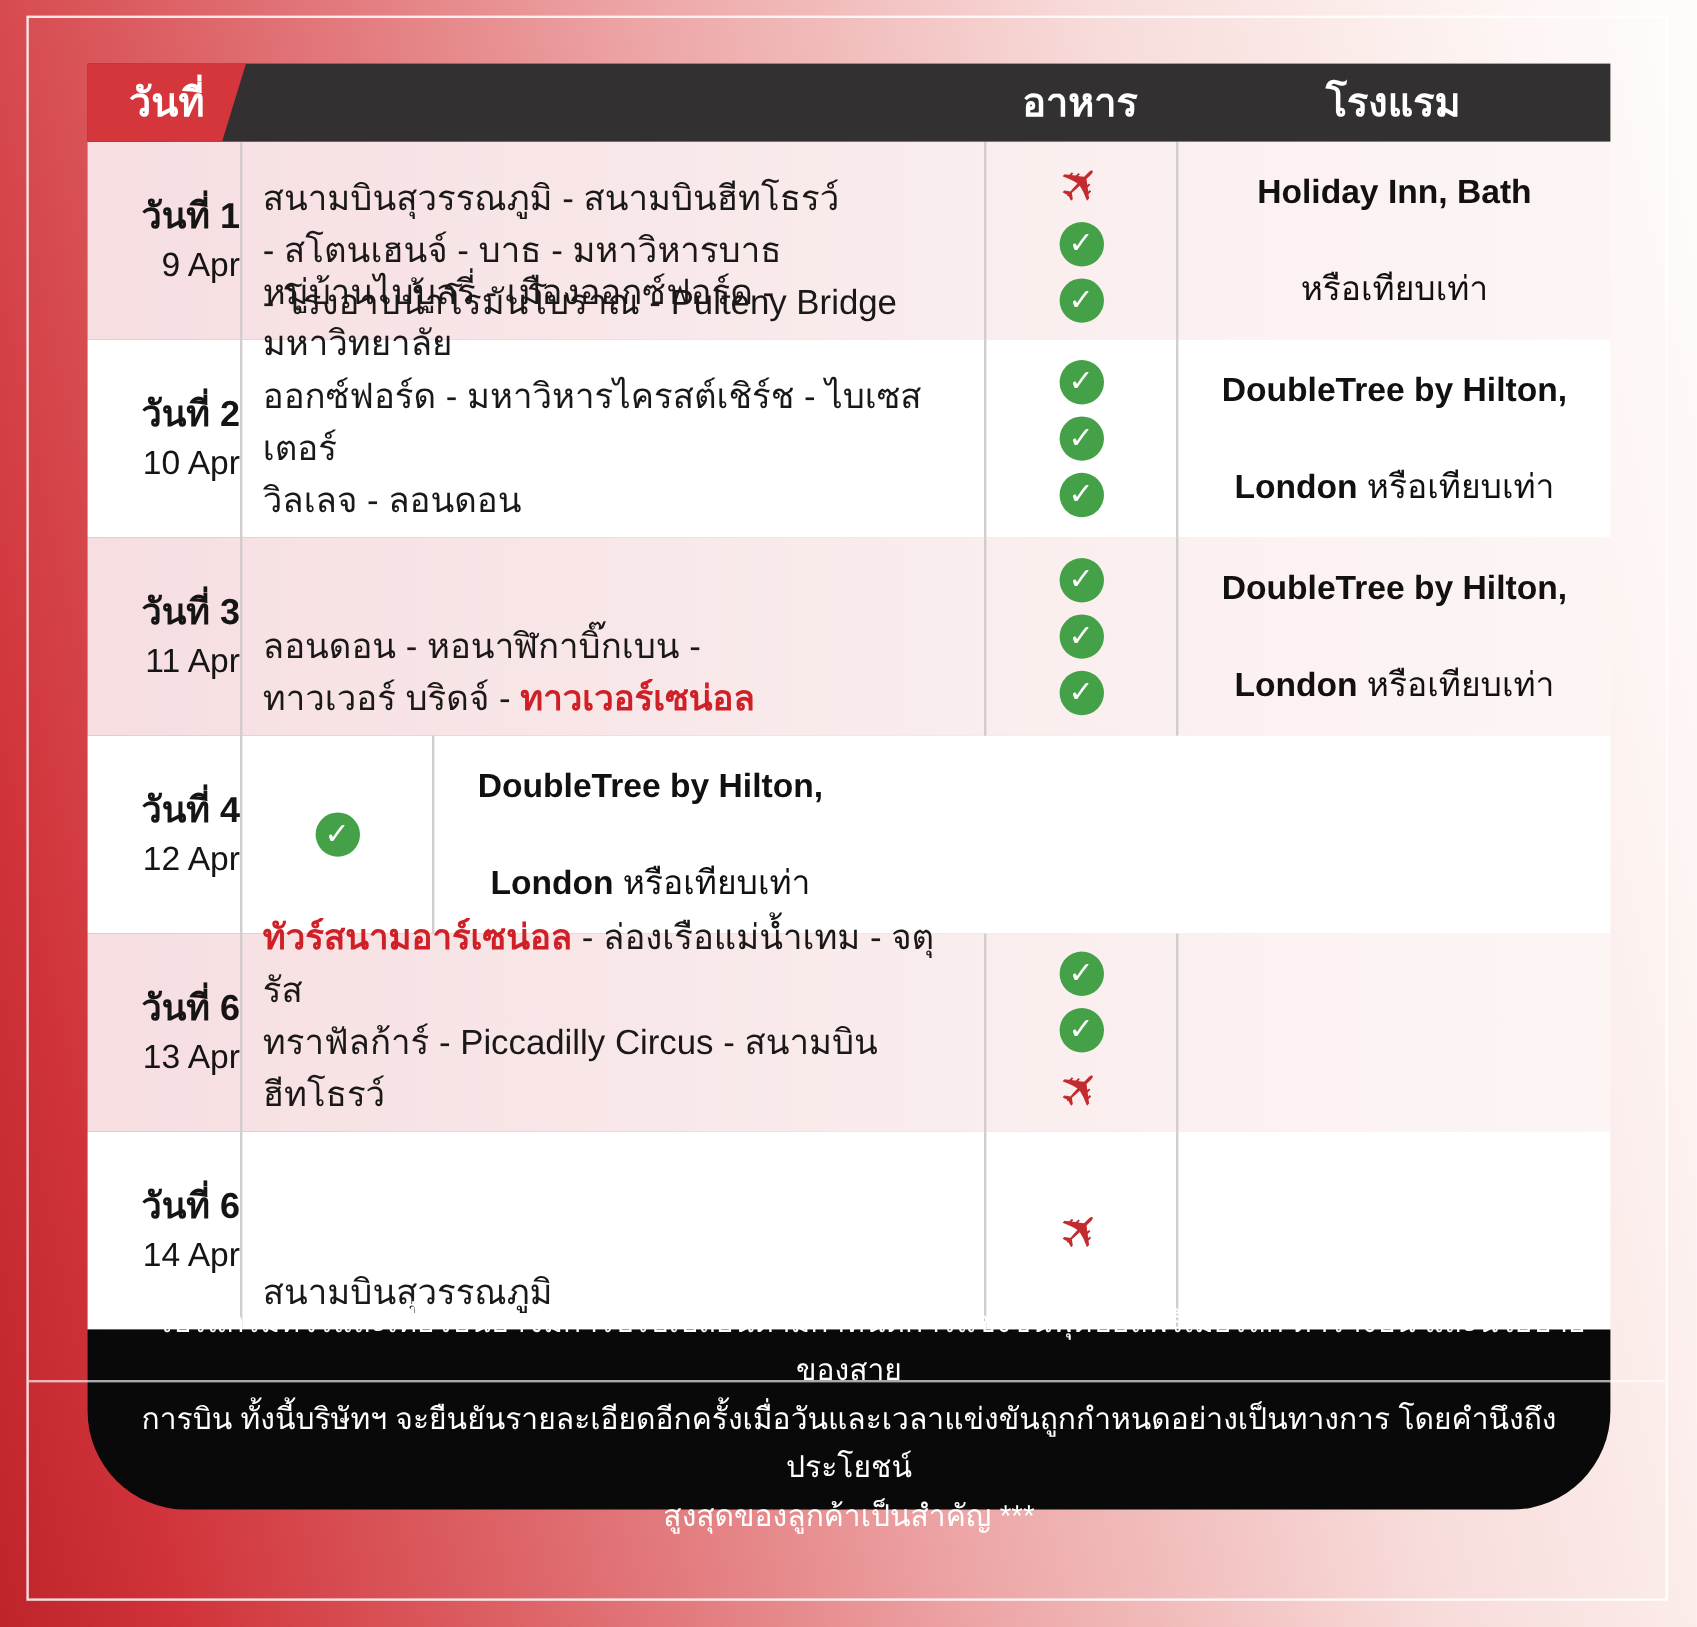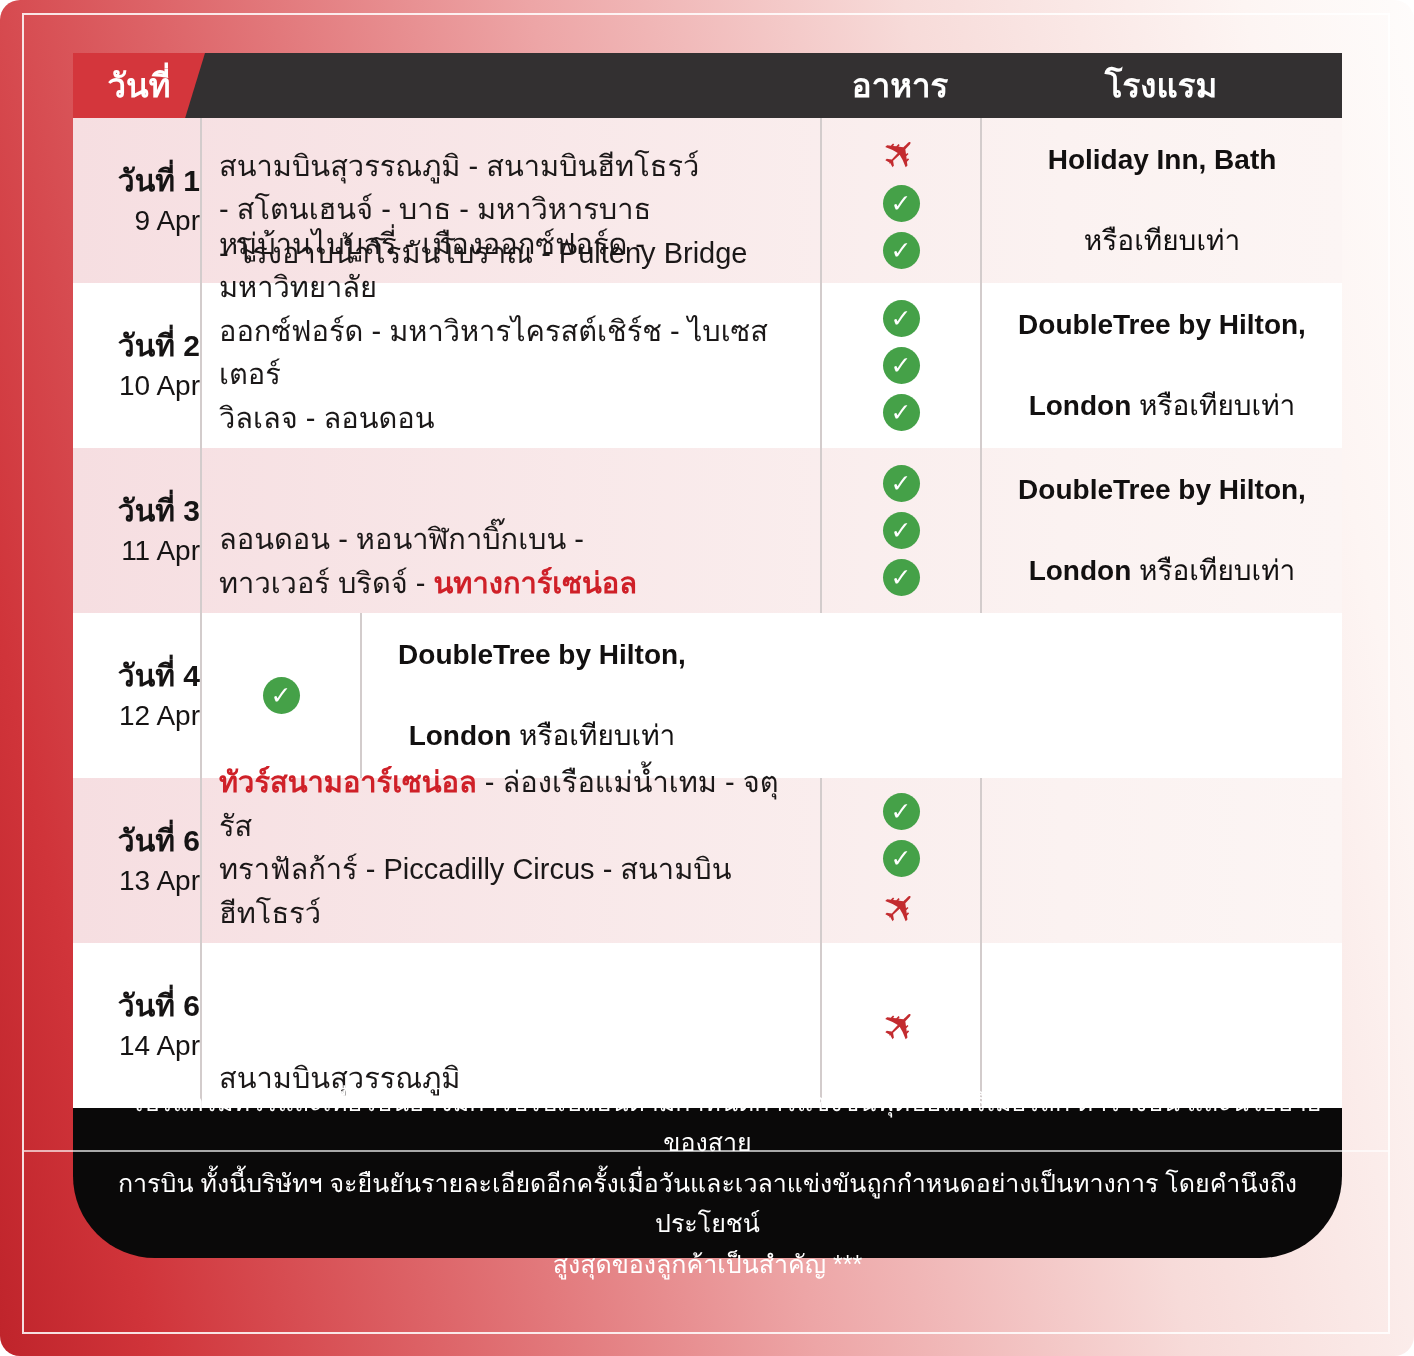--- a/index.html
+++ b/index.html
@@ -2,21 +2,20 @@
 <html><head>
 <meta charset="utf-8">
 <style>
   * { margin:0; padding:0; box-sizing:border-box; }
   html,body { width:1414px; height:1356px; }
   body { font-family:"Liberation Sans","DejaVu Sans",sans-serif; }
 
   .page {
     position:relative; width:1414px; height:1356px; overflow:hidden;
     background:linear-gradient(78deg,#bf242b 0%,#d0343a 9%,#dd6468 26%,#eda5a6 48%,#f7dbd9 70%,#fdf5f3 90%,#fefcfb 100%);
-    border-radius:20px;
   }
   .frame {
     position:absolute; left:22px; top:13px; width:1368px; height:1321px;
     border:2px solid rgba(255,255,255,.85); pointer-events:none; z-index:4;
   }
   .divider-line {
     position:absolute; left:24px; top:1150px; width:1364px; height:2px;
     background:rgba(255,255,255,.65); z-index:5;
   }
 
@@ -131,21 +130,21 @@
       </div>
     </div>
 
     <div class="row pink">
       <div class="cell c-day">
         <div class="day-label">วันที่ 3</div>
         <div class="day-date">11 Apr</div>
       </div>
       <div class="cell c-desc">
         <div class="desc-text"><span class="red"></span><span>ลอนดอน - หอนาฬิกาบิ๊กเบน -
-ทาวเวอร์ บริดจ์ - </span><span class="red">นทางการ์เซน่อล</span><span></span></div>
+ทาวเวอร์ บริดจ์ - </span><span class="red">ทาวเวอร์เซน่อล</span><span></span></div>
       </div>
       <div class="cell c-meal">
           <span class="micon check">✓</span>
           <span class="micon check">✓</span>
           <span class="micon check">✓</span>
         </div>
       <div class="cell c-hotel">
         <div class="hotel-name">DoubleTree by Hilton,</div>
         <div class="hotel-sub"><span class="hb">London</span><span> หรือเทียบเท่า</span></div>
       </div>

